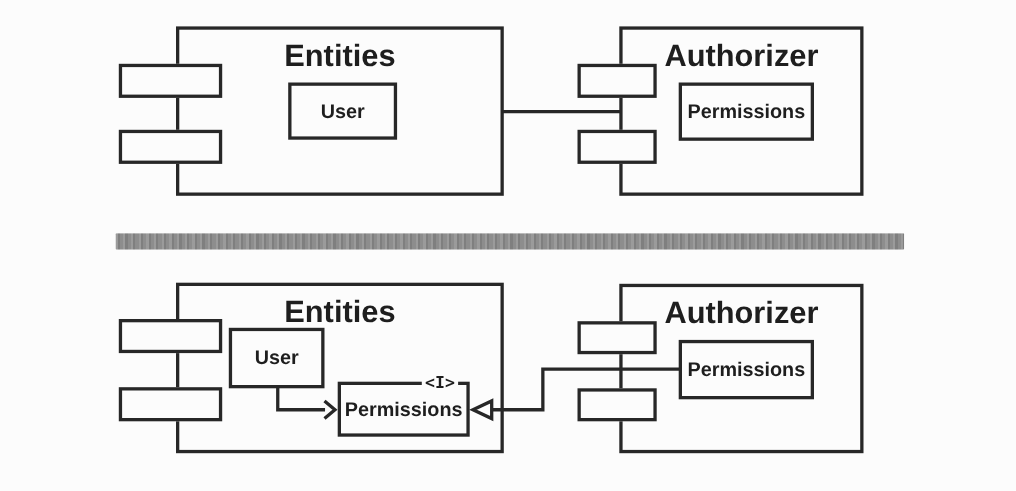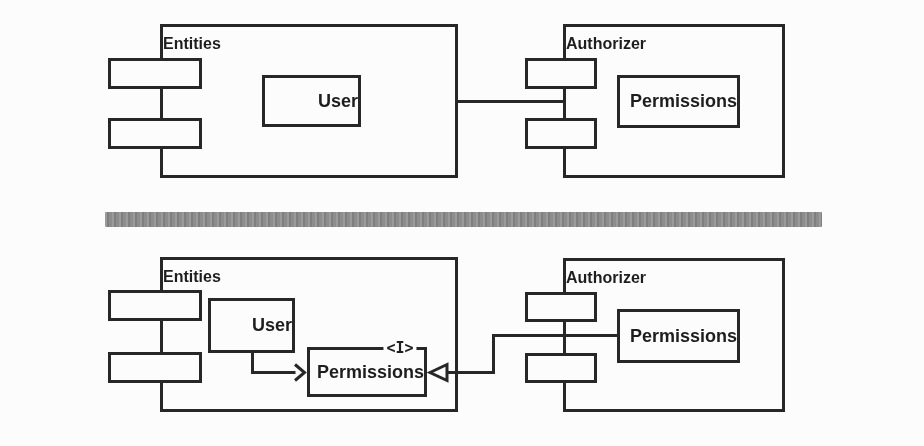--- a/index.html
+++ b/index.html
@@ -10,30 +10,30 @@
   body{
     width:924px;height:446px;background:var(--background);
     font-family:"Liberation Sans", sans-serif;position:relative;overflow:hidden;
   }
   .canvas{position:absolute;inset:0;width:924px;height:446px;}
   .component{
     position:absolute;border:3px solid var(--line);background:var(--box-fill);
     box-sizing:border-box;
   }
   .component-title{
-    position:absolute;left:0;right:0;top:8px;
-    font-size:16px;font-weight:bold;color:var(--text);letter-spacing:0px;
+    position:absolute;left:0;right:0;top:8px;text-align:center;
+    font-size:28px;font-weight:bold;color:var(--text);letter-spacing:0px;
   }
   .tab{
     position:absolute;border:3px solid var(--line);background:var(--box-fill);
     box-sizing:border-box;z-index:3;
   }
   .inner-box{
     position:absolute;border:3px solid var(--line);background:var(--box-fill);
-    box-sizing:border-box;display:flex;align-items:center;justify-content:flex-end;
+    box-sizing:border-box;display:flex;align-items:center;justify-content:center;
     font-size:18px;font-weight:bold;color:var(--text);z-index:2;
   }
   .iface-label{
     position:absolute;z-index:4;background:var(--box-fill);padding:0 3px;
     font-family:"DejaVu Sans Mono", monospace;font-weight:bold;font-size:15px;
     color:var(--text);transform:translate(-50%,-50%);line-height:1;
   }
   .separator{
     position:absolute;left:105px;top:212px;width:717px;height:15px;
     background:var(--separator);

